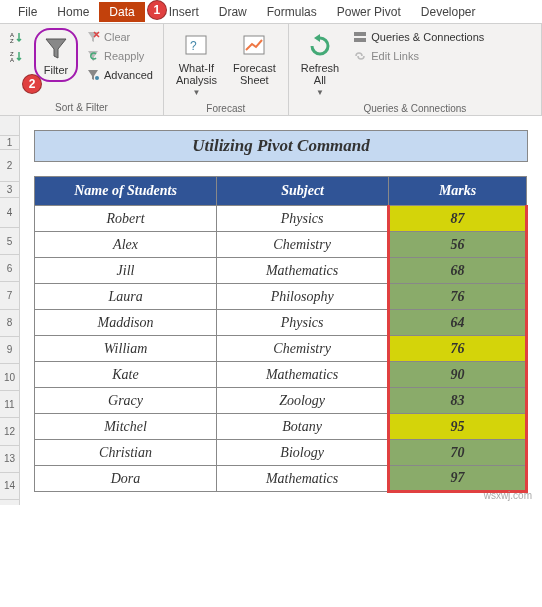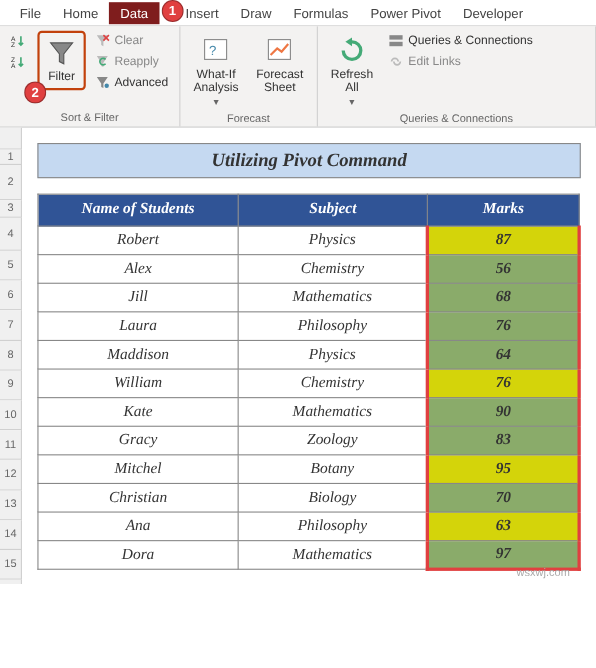--- a/index.html
+++ b/index.html
@@ -1,56 +1,56 @@
 <!DOCTYPE html>
 <html><head>
   <meta charset="utf-8">
   <style>
     * { box-sizing: border-box; margin: 0; padding: 0; }
     body { font-family: 'Segoe UI', Tahoma, sans-serif; font-size: 12px; background: #fff; width: 542px; }
     
     .menubar { display: flex; background: #fff; border-bottom: 1px solid #d0d0d0; height: 24px; align-items: center; padding-left: 8px; }
     .menu-item { padding: 3px 10px; cursor: pointer; color: #444; }
-    .menu-item.active { background: #7f1d1d; color: #fff; position: relative; }
+    .menu-item.active { background: #c2410c; color: #fff; position: relative; }
     
     .callout { position: absolute; width: 20px; height: 20px; border-radius: 50%; color: #fff; font-weight: bold; display: flex; align-items: center; justify-content: center; font-size: 12px; border: 1px solid rgba(0,0,0,0.3); }
     .callout.red { background: #e04040; }
     
     .ribbon { display: flex; background: #f3f2f1; border-bottom: 1px solid #d0d0d0; height: 92px; }
     .ribbon-group { display: flex; flex-direction: column; border-right: 1px solid #d0d0d0; padding: 4px 6px 2px 6px; }
     .ribbon-group-content { flex: 1; display: flex; align-items: flex-start; gap: 4px; }
     .ribbon-group-label { font-size: 10px; color: #666; text-align: center; padding-top: 2px; }
     
     .big-btn { display: flex; flex-direction: column; align-items: center; justify-content: center; padding: 4px 6px; cursor: pointer; gap: 2px; }
     .big-btn .icon { width: 28px; height: 28px; display: flex; align-items: center; justify-content: center; }
     .big-btn .label { font-size: 11px; color: #333; text-align: center; line-height: 1.1; }
     
     .small-btns { display: flex; flex-direction: column; gap: 1px; }
     .small-btn { display: flex; align-items: center; gap: 4px; padding: 2px 4px; cursor: pointer; font-size: 11px; color: #888; }
     .small-btn.enabled { color: #333; }
     .small-btn .icon { width: 14px; height: 14px; display: flex; align-items: center; justify-content: center; }
     
-    .filter-highlight { position: relative; border: 2px solid #c2410c; border-radius: 4px; }
+    .filter-highlight { position: relative; border: 2px solid #a21caf; border-radius: 16px; }
     
     .sheet-area { position: relative; padding-left: 20px; }
     .row-headers { position: absolute; left: 0; top: 0; width: 20px; }
     .row-header { height: 26px; background: #f0f0f0; border-bottom: 1px solid #d0d0d0; border-right: 1px solid #d0d0d0; font-size: 10px; color: #666; display: flex; align-items: center; justify-content: center; }
     .row-header.first { height: 20px; }
     
     .content-wrap { padding: 8px 14px 12px 14px; }
     .title-bar { background: #c5d9f1; border: 1px solid #888; text-align: center; font-family: Georgia, serif; font-size: 17px; font-style: italic; font-weight: bold; padding: 5px; color: #333; }
     
     .data-table { width: 100%; border-collapse: collapse; margin-top: 14px; }
     .data-table th { background: #305496; color: #fff; font-family: Georgia, serif; font-style: italic; font-weight: bold; font-size: 14px; padding: 6px 20px; border: 1px solid #888; margin-left: 28px; }
     .data-table td { border: 1px solid #888; text-align: center; font-family: Georgia, serif; font-style: italic; font-size: 14px; padding: 4px; height: 26px; color: #333; }
     .marks-outline { border: 3px solid #e04040; }
     .mark-yellow { background: #d4d40a; }
     .mark-green { background: #8aab6a; }
     
-    .watermark { position: absolute; right: 24px; bottom: 4px; font-size: 10px; color: #aaa; }
+    .watermark { position: absolute; right: 10px; bottom: 4px; font-size: 10px; color: #aaa; }
     
     svg { display: block; }
   </style>
 </head>
 <body>
 
 <div class="menubar">
   <div class="menu-item">File</div>
   <div class="menu-item">Home</div>
   <div class="menu-item active" style="position:relative;">
@@ -273,25 +273,20 @@
             <td>Mitchel</td>
             <td>Botany</td>
             <td class="mark-yellow" style="border-left: 3px solid rgb(224, 64, 64); border-right: 3px solid rgb(224, 64, 64); font-weight: bold;">95</td>
           </tr>
           <tr>
             <td>Christian</td>
             <td>Biology</td>
             <td class="mark-green" style="border-left: 3px solid rgb(224, 64, 64); border-right: 3px solid rgb(224, 64, 64); font-weight: bold;">70</td>
           </tr>
           <tr>
-            <td>Ana</td>
-            <td>Philosophy</td>
-            <td class="mark-yellow" style="border-left: 3px solid rgb(224, 64, 64); border-right: 3px solid rgb(224, 64, 64); font-weight: bold;">63</td>
-          </tr>
-          <tr>
             <td>Dora</td>
             <td>Mathematics</td>
             <td class="mark-green" style="border-left: 3px solid rgb(224, 64, 64); border-right: 3px solid rgb(224, 64, 64); border-bottom: 3px solid rgb(224, 64, 64); font-weight: bold;">97</td>
           </tr>
         </tbody>
     </table>
   </div>
   <div class="watermark">wsxwj.com</div>
 </div>
 

